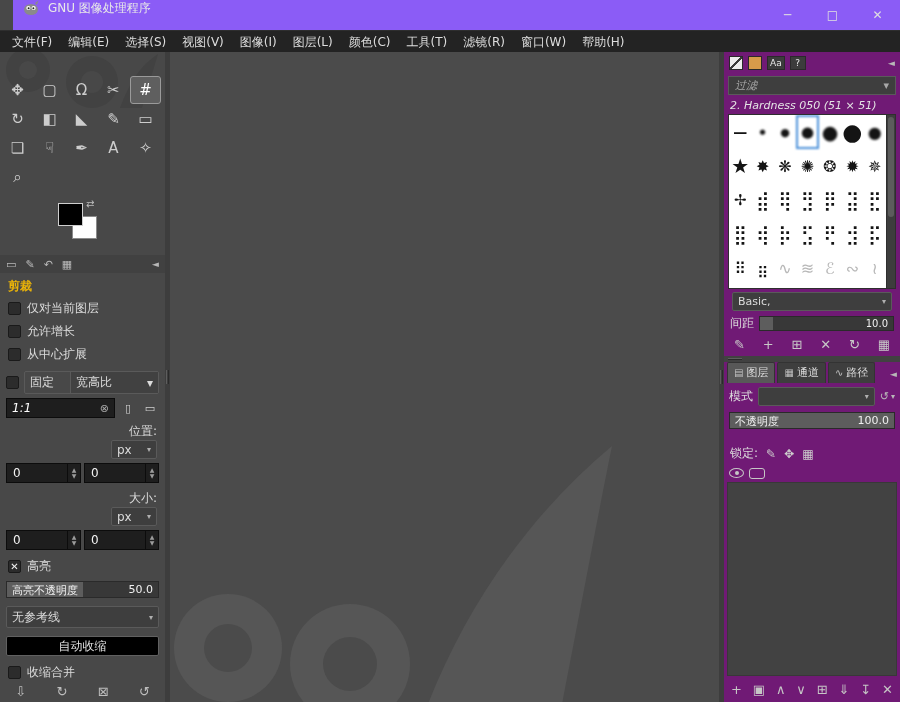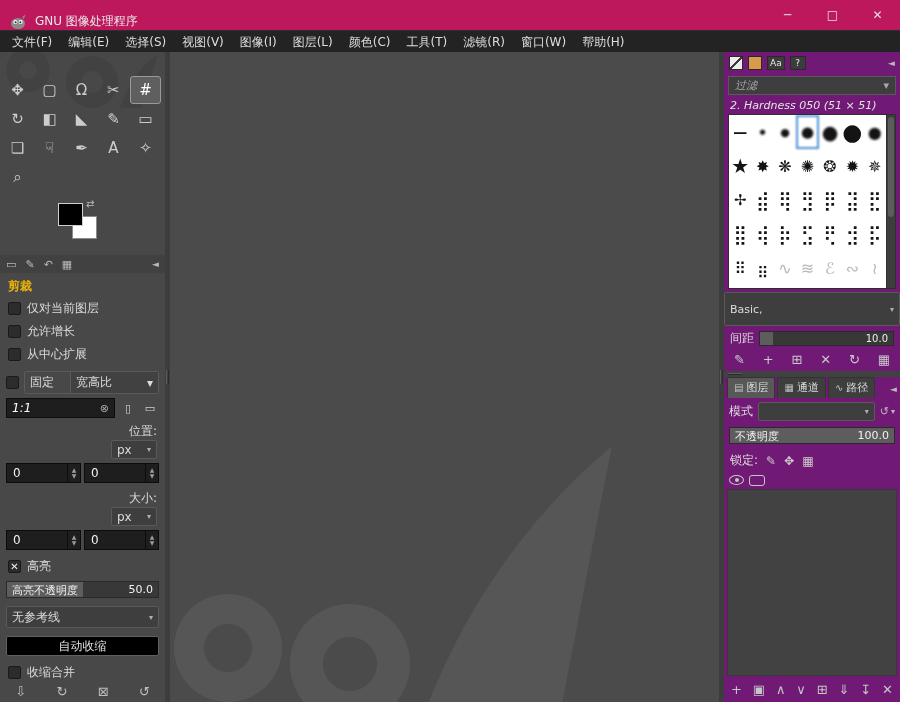--- a/index.html
+++ b/index.html
@@ -1,20 +1,20 @@
 <!DOCTYPE html>
 <html><head>
 <meta charset="utf-8">
 <style>
   * { margin:0; padding:0; box-sizing:border-box; }
   body { font-family:"DejaVu Sans","Liberation Sans",sans-serif; }
   #app { position:relative; width:900px; height:702px; background:#484848; overflow:hidden; color:#dcdcdc; }
 
   
-  .titlebar { position:absolute; left:0; top:0; right:0; height:30px; background:#be185d; display:flex; align-items:flex-end; }
+  .titlebar { position:absolute; left:13px; top:0; right:0; height:30px; background:#8b5cf6; display:flex; align-items:flex-start; }
   .titlebar .app-icon { margin-left:10px; width:16px; height:16px; }
   .titlebar .title { margin-left:9px; font-size:12px; color:#e8e8e8; }
   .win-controls { margin-left:auto; display:flex; height:30px; }
   .win-btn { width:45px; height:30px; display:flex; align-items:center; justify-content:center; font-size:12px; color:#e0e0e0; }
 
   
   .menubar { position:absolute; left:0; top:30px; right:0; height:22px; background:#232323; border-top:1px solid #2e2e2e; display:flex; align-items:center; padding-left:4px; }
   .menu-item { padding:0 8px; font-size:12px; color:#dedede; line-height:22px; }
 
   
@@ -85,37 +85,37 @@
   .brush-wrap { margin:1px 4px; display:flex; height:175px; }
   .brush-grid { flex:1; background:#ffffff; border:1px solid #2e2e2e; display:grid; grid-template-columns:repeat(7,1fr); grid-auto-rows:34px; overflow:hidden; }
   .bcell { display:flex; align-items:center; justify-content:center; color:#141414; overflow:hidden; }
   .bcell.bold { font-weight:bold; font-size:14px; }
   .s6{font-size:7px} .s10{font-size:11px} .s14{font-size:15px} .s16{font-size:16px} .s18{font-size:19px} .s20{font-size:20px} .s22{font-size:23px}
   .soft { filter:blur(1px); }
   .faint { color:#b8b8b8; }
   .sel { outline:2px solid #4a90d9; outline-offset:-2px; }
   .bscroll { width:9px; background:#3d3d3d; border:1px solid #2e2e2e; border-left:none; position:relative; }
   .bscroll .thumb-v { position:absolute; left:1px; right:1px; top:2px; height:58%; background:#5c5c5c; border-radius:3px; }
-  .tag-box { margin:2px 0; height:34px; font-size:11px; }
+  .tag-box { margin:2px 8px; height:19px; font-size:11px; }
   .spacing-row { display:flex; align-items:center; gap:5px; padding:2px 6px; font-size:12px; }
   .spacing-row .slider { flex:1; margin:0; height:15px; font-size:10px; }
   .brush-actions { display:flex; justify-content:space-between; align-items:center; padding:3px 10px 4px; font-size:13px; color:#c8c8c8; }
   .hsplit { height:6px; position:relative; background:#414141; }
   .hsplit .grip { position:absolute; left:4px; top:2px; width:14px; height:2px; border-top:1px solid #5d5d5d; border-bottom:1px solid #2a2a2a; }
 
   .ltabs { height:21px; display:flex; align-items:flex-end; gap:2px; padding:0 3px; }
   .ltab { display:flex; align-items:center; gap:3px; padding:2px 6px 3px; font-size:11px; color:#dcdcdc; background:#3e3e3e; border:1px solid #333; border-bottom:none; border-radius:2px 2px 0 0; }
   .ltab.active { background:#585858; }
   .ltab .ticon { font-size:10px; color:#c2c2c2; }
   .ltabs .collapse { margin-left:auto; margin-bottom:4px; font-size:9px; color:#b8b8b8; }
   .mode-row { display:flex; align-items:center; gap:5px; padding:4px 5px 2px; font-size:12px; }
   .mode-dd { flex:1; height:19px; color:#9a9a9a; }
   .mode-extra { display:flex; align-items:center; gap:2px; color:#b8b8b8; font-size:11px; }
   .mode-extra .chev { font-size:8px; }
-  .opacity-slider { margin:4px 5px 4px; }
+  .opacity-slider { margin:4px 5px 12px; }
   .lock-row { display:flex; align-items:center; gap:8px; padding:4px 6px 2px; font-size:12px; }
   .lock-row .icon-btn { font-size:12px; color:#cdcdcd; }
   .list-header { display:flex; align-items:center; gap:5px; padding:3px 5px; height:18px; }
   .eye { width:15px; height:10px; border:1px solid #c6c6c6; border-radius:50%; display:flex; align-items:center; justify-content:center; }
   .eye::after { content:""; width:4px; height:4px; background:#c6c6c6; border-radius:50%; }
   .chip-ic { width:16px; height:11px; border:1px solid #c6c6c6; border-radius:3px; }
   .layers-list { flex:1; margin:0 3px; background:#424242; border:1px solid #383838; }
   .layers-footer { height:26px; display:flex; align-items:center; justify-content:space-between; padding:0 7px; font-size:13px; color:#c6c6c6; }
 </style>
 </head>

